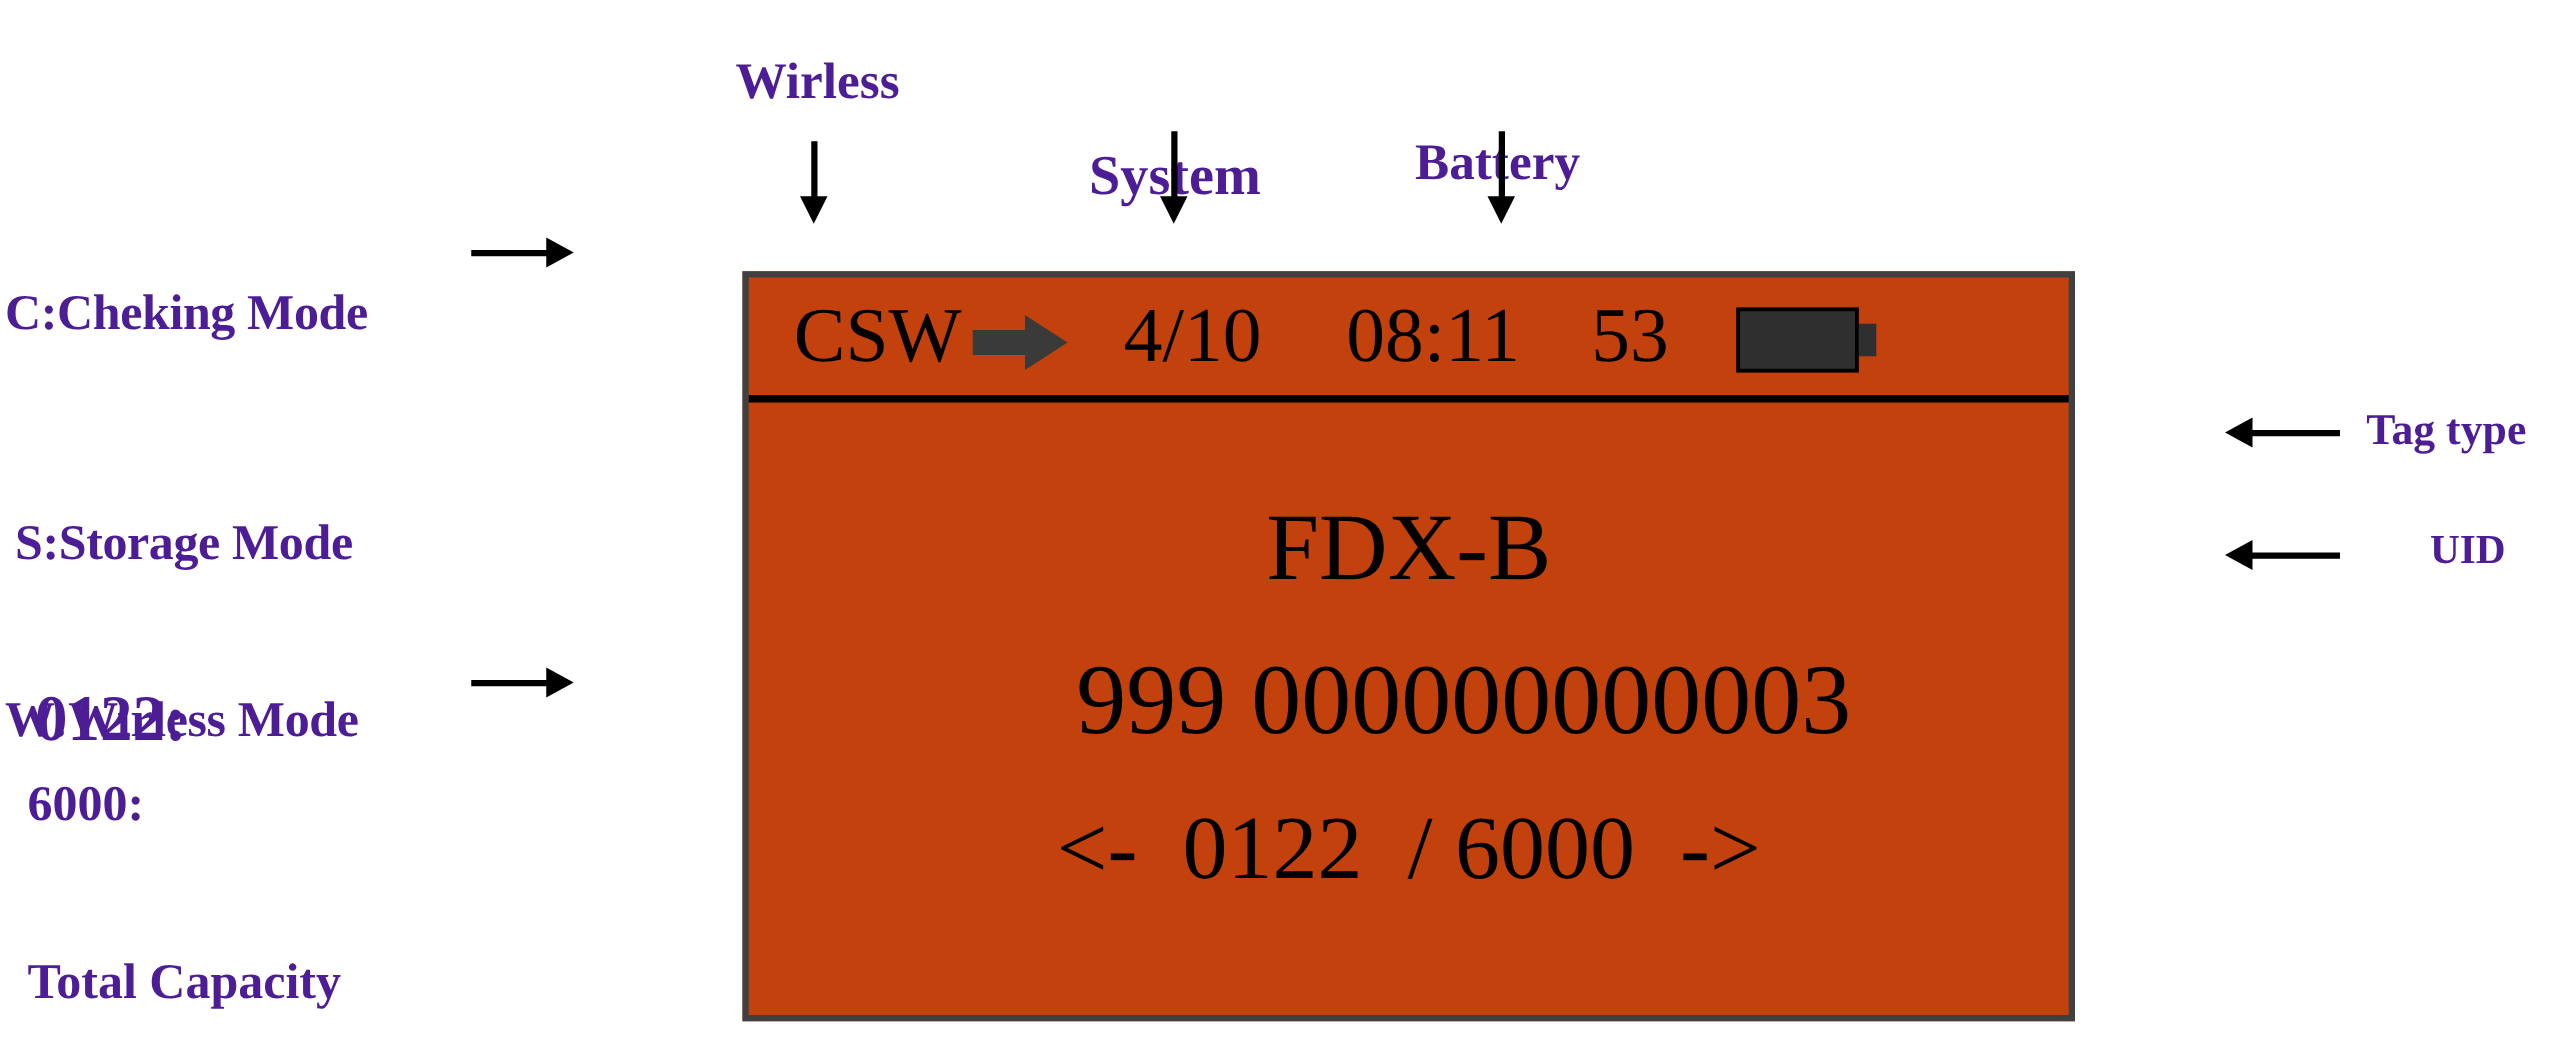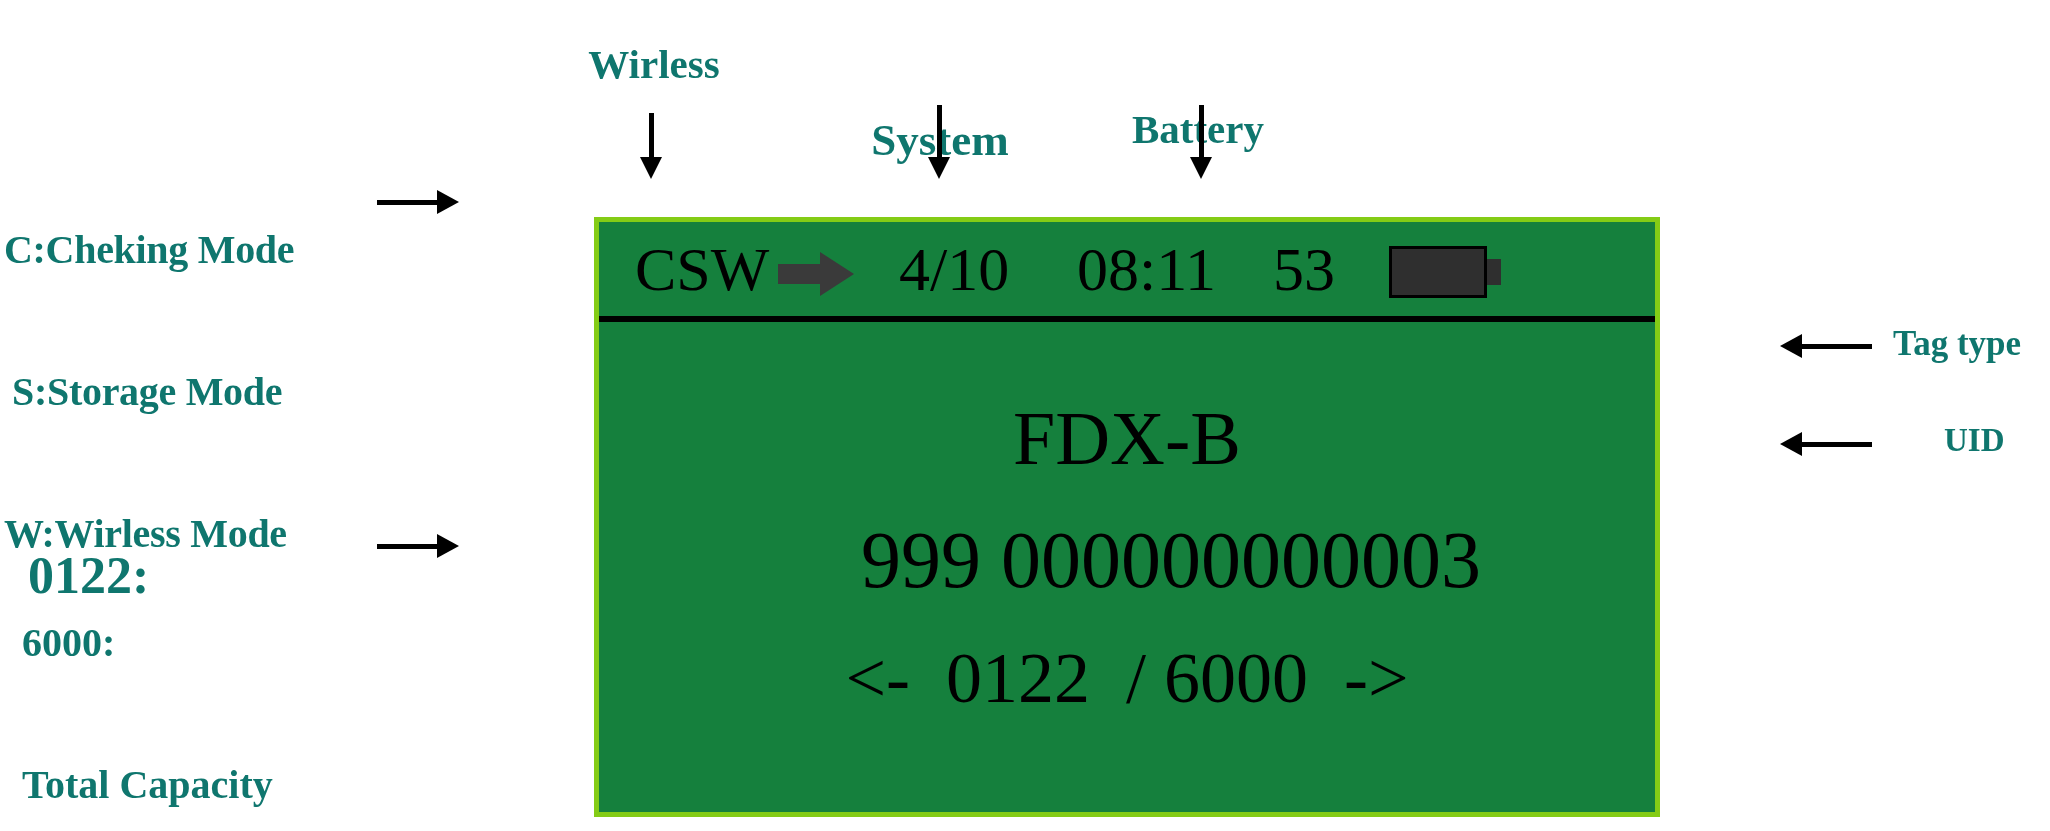--- a/index.html
+++ b/index.html
@@ -15,34 +15,34 @@
     overflow: hidden;
     font-family: "Liberation Serif", "DejaVu Serif", serif;
     color: #000000;
   }
 
   
   .anno {
     position: absolute;
     font-family: "Liberation Serif", "DejaVu Serif", serif;
     font-weight: bold;
-    color: #0f766e;
+    color: #4c1d95;
     white-space: pre;
     line-height: 1.18;
   }
 
   
   #mode-legend {
     left: 4px;
     top: 132px;
     font-size: 40px;
     letter-spacing: -0.3px;
   }
   #mode-legend div { white-space: nowrap; }
-  #mode-legend .l2 { padding-left: 8px; }
+  #mode-legend .l2 { padding-left: 8px; margin-top: 42px; }
 
   
   #stored-legend {
     left: 28px;
     top: 422px;
     font-size: 52px;
   }
   #stored-legend .ln2 { padding-left: 0px; }
 
   #capacity-legend {
@@ -163,23 +163,23 @@
   #arr-tagtype   { left: 1780px; top: 329px; width: 92px; height: 34px; }
   #arr-uid       { left: 1780px; top: 427px; width: 92px; height: 34px; }
 
   
   #lcd {
     position: absolute;
     left: 594px;
     top: 217px;
     width: 1066px;
     height: 600px;
-    border: 5px solid #84cc16;
+    border: 5px solid #404040;
     box-sizing: border-box;
-    background: #15803d;
+    background: #c2410c;
   }
 
   #lcd-statusbar {
     position: relative;
     height: 100px;
     border-bottom: 6px solid #000;
     box-sizing: border-box;
     display: flex;
     align-items: center;
   }

